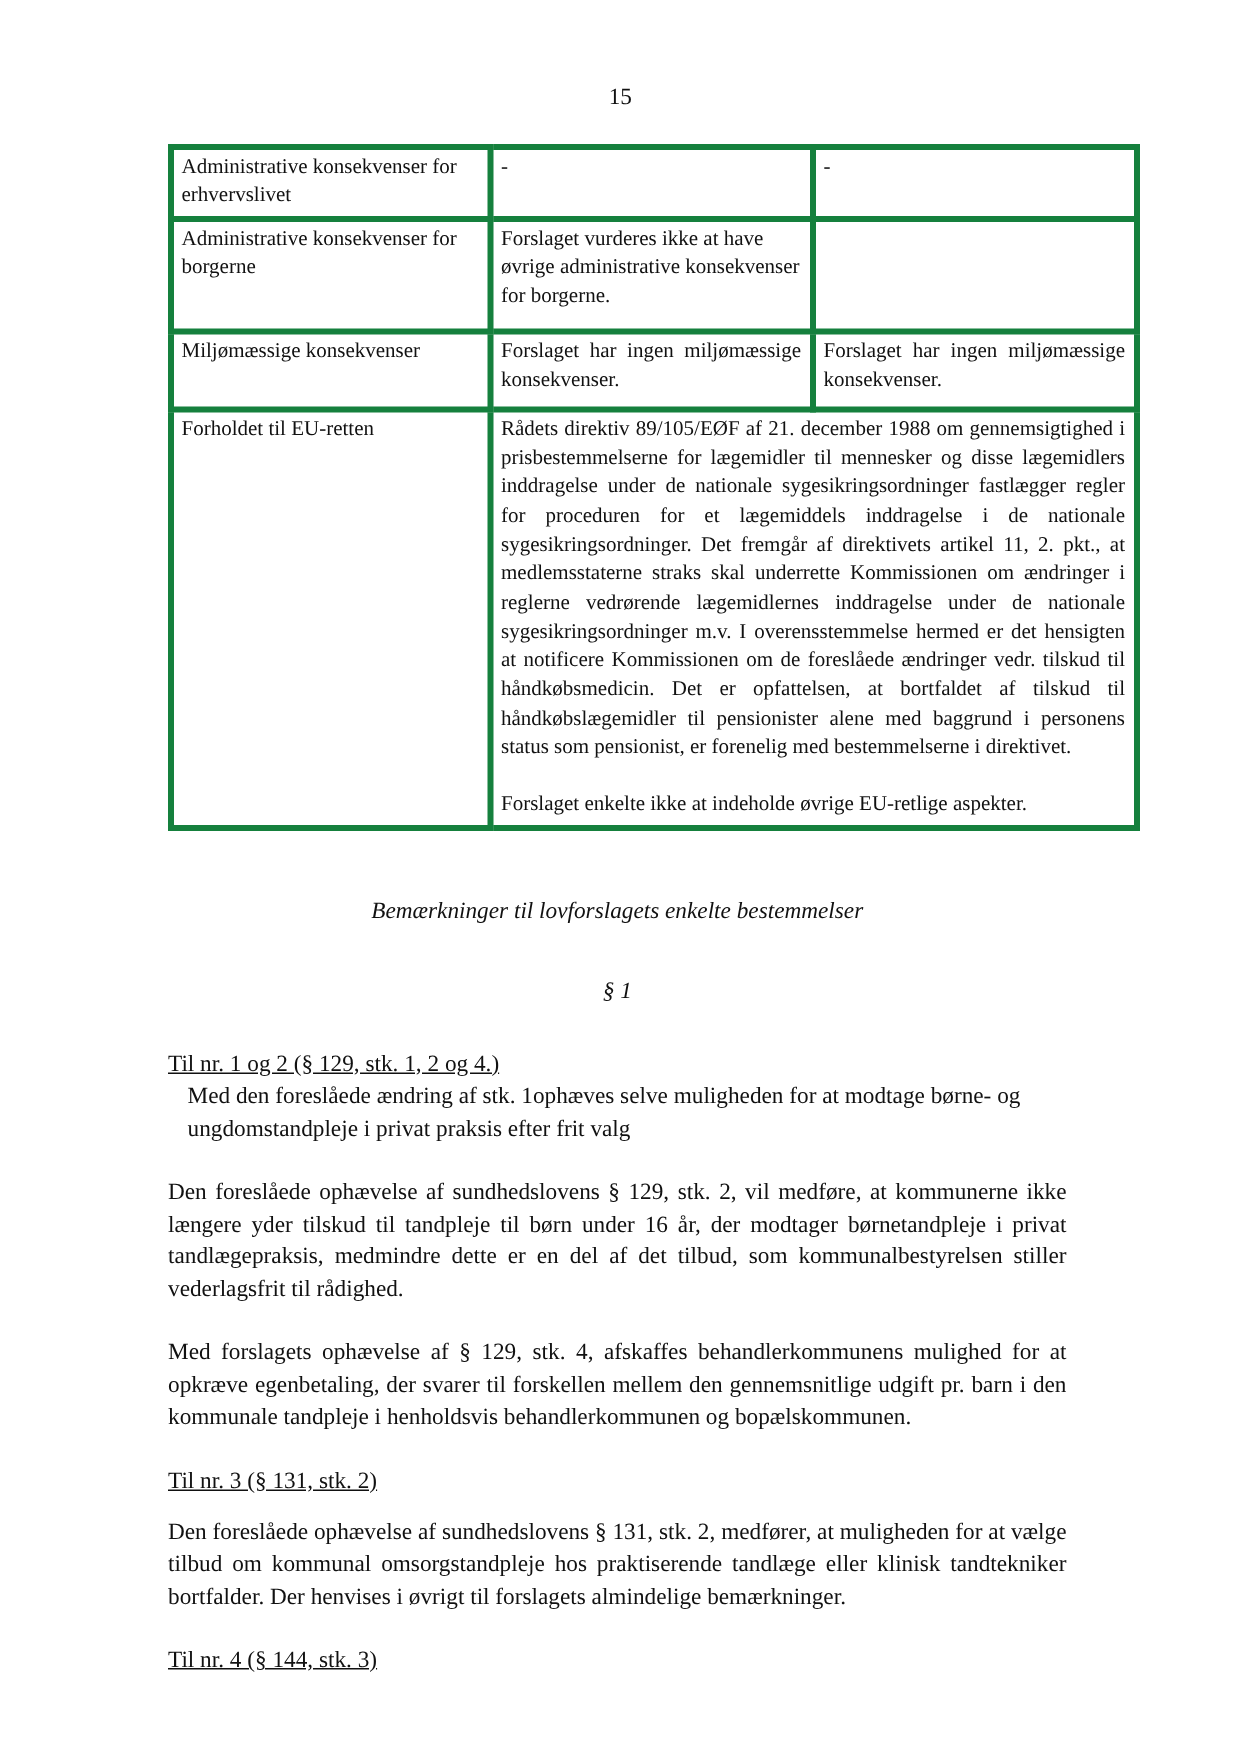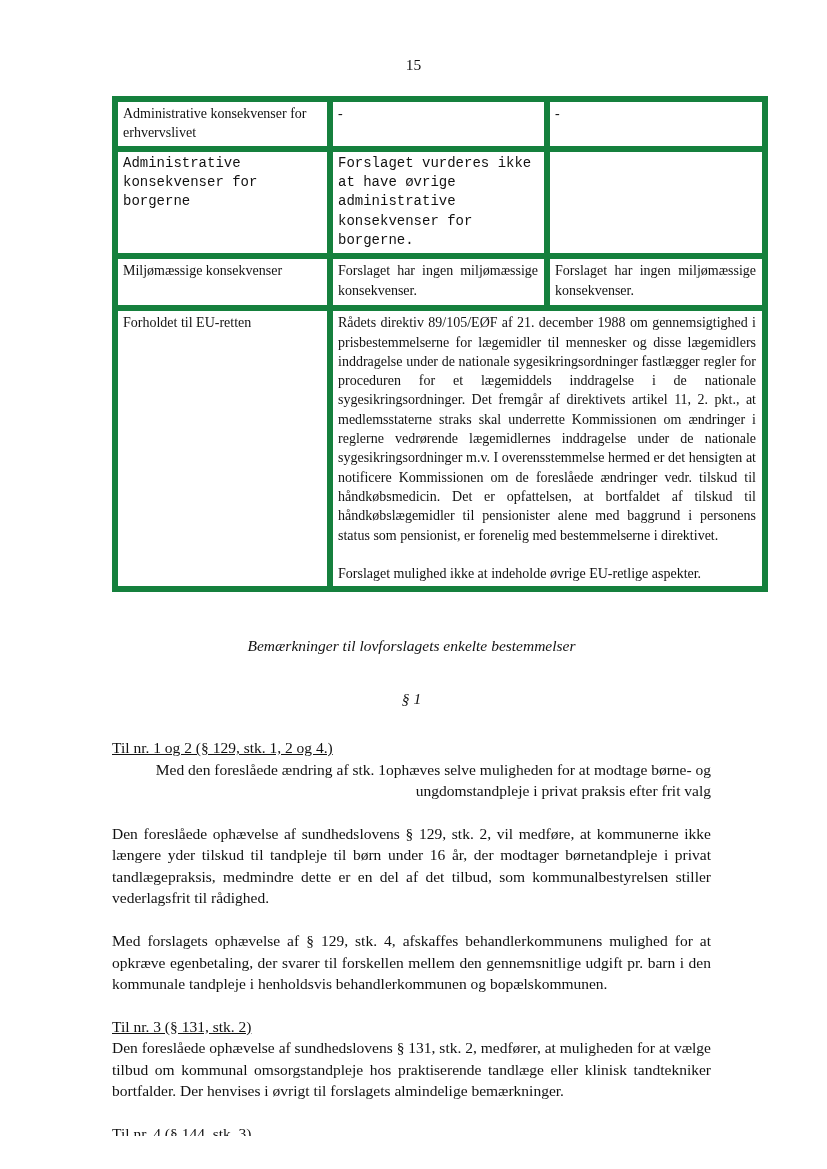--- a/index.html
+++ b/index.html
@@ -10,35 +10,35 @@
   }
   .page-number { padding-top:56px; text-align:center; font-size:15.5px; }
   .content { width:599px; margin-left:112px; }
 
   table.consequences {
     border-collapse:collapse; table-layout:fixed;
     width:599px; margin-top:22px;
     font-size:14px; line-height:1.38;
   }
   table.consequences td {
-    border:6px solid #15803d; vertical-align:top;
+    border:4px solid #15803d; vertical-align:top;
     padding:2px 6px 3px 5px; overflow:hidden;
   }
   .c1 { width:198px; } .c2 { width:200px; } .c3 { width:201px; }
-  tr.r1 { height:36px; } tr.r2 { height:75px;font-family:Liberation Mono, monospace; } tr.r3 { height:52px;padding-left:13px; }
+  tr.r1 { height:36px; } tr.r2 { height:75px; } tr.r3 { height:52px;padding-left:13px; }
   .cell-justify { text-align:justify; }
   .cell-para-1 { text-align:justify; margin:0 0 19px 0; }
   .cell-para-2 { margin:0; }
 
   .section-title  { margin-top:45px; text-align:center; font-style:italic; font-size:15.5px; }
   .section-symbol { margin-top:35px; text-align:center; font-style:italic; font-size:15.5px; }
 
   .bodytext { font-size:15.5px; line-height:1.39; margin-top:29px; }
-  .block   { margin:0 0 21px 0; text-align:justify; }
-  .block-left { margin:0 0 21px 0; text-align:right; }
+  .block   { margin:12px 0 21px 0; text-align:justify; }
+  .block-left { margin:0 0 21px 13px; text-align:left; }
   .lead    { margin:0; text-align:left;text-decoration:underline; }
 </style>
 </head>
 <body>
 
 <div class="page">
 
   <div class="page-number">15</div>
 
   <div class="content">
@@ -57,21 +57,21 @@
       </tr>
       <tr class="r3">
         <td class="c1">Miljømæssige konsekvenser</td>
         <td class="c2 cell-justify">Forslaget har ingen miljømæssige konsekvenser.</td>
         <td class="c3 cell-justify">Forslaget har ingen miljømæssige konsekvenser.</td>
       </tr>
       <tr class="r4">
         <td class="c1">Forholdet til EU-retten</td>
         <td colspan="2">
           <div class="cell-para-1">Rådets direktiv 89/105/EØF af 21. december 1988 om gennemsigtighed i prisbestemmelserne for lægemidler til mennesker og disse lægemidlers inddragelse under de nationale sygesikringsordninger fastlægger regler for proceduren for et lægemiddels inddragelse i de nationale sygesikringsordninger. Det fremgår af direktivets artikel 11, 2. pkt., at medlemsstaterne straks skal underrette Kommissionen om ændringer i reglerne vedrørende lægemidlernes inddragelse under de nationale sygesikringsordninger m.v. I overensstemmelse hermed er det hensigten at notificere Kommissionen om de foreslåede ændringer vedr. tilskud til håndkøbsmedicin. Det er opfattelsen, at bortfaldet af tilskud til håndkøbslægemidler til pensionister alene med baggrund i personens status som pensionist, er forenelig med bestemmelserne i direktivet.</div>
-          <div class="cell-para-2">Forslaget mulighed ikke at indeholde øvrige EU-retlige aspekter.</div>
+          <div class="cell-para-2">Forslaget enkelte ikke at indeholde øvrige EU-retlige aspekter.</div>
         </td>
       </tr>
     </tbody>
       </table>
 
     <div class="section-title">Bemærkninger til lovforslagets enkelte bestemmelser</div>
     <div class="section-symbol">§ 1</div>
 
     <div class="bodytext">
       <div class="lead">Til nr. 1 og 2 (§ 129, stk. 1, 2 og 4.)</div>

